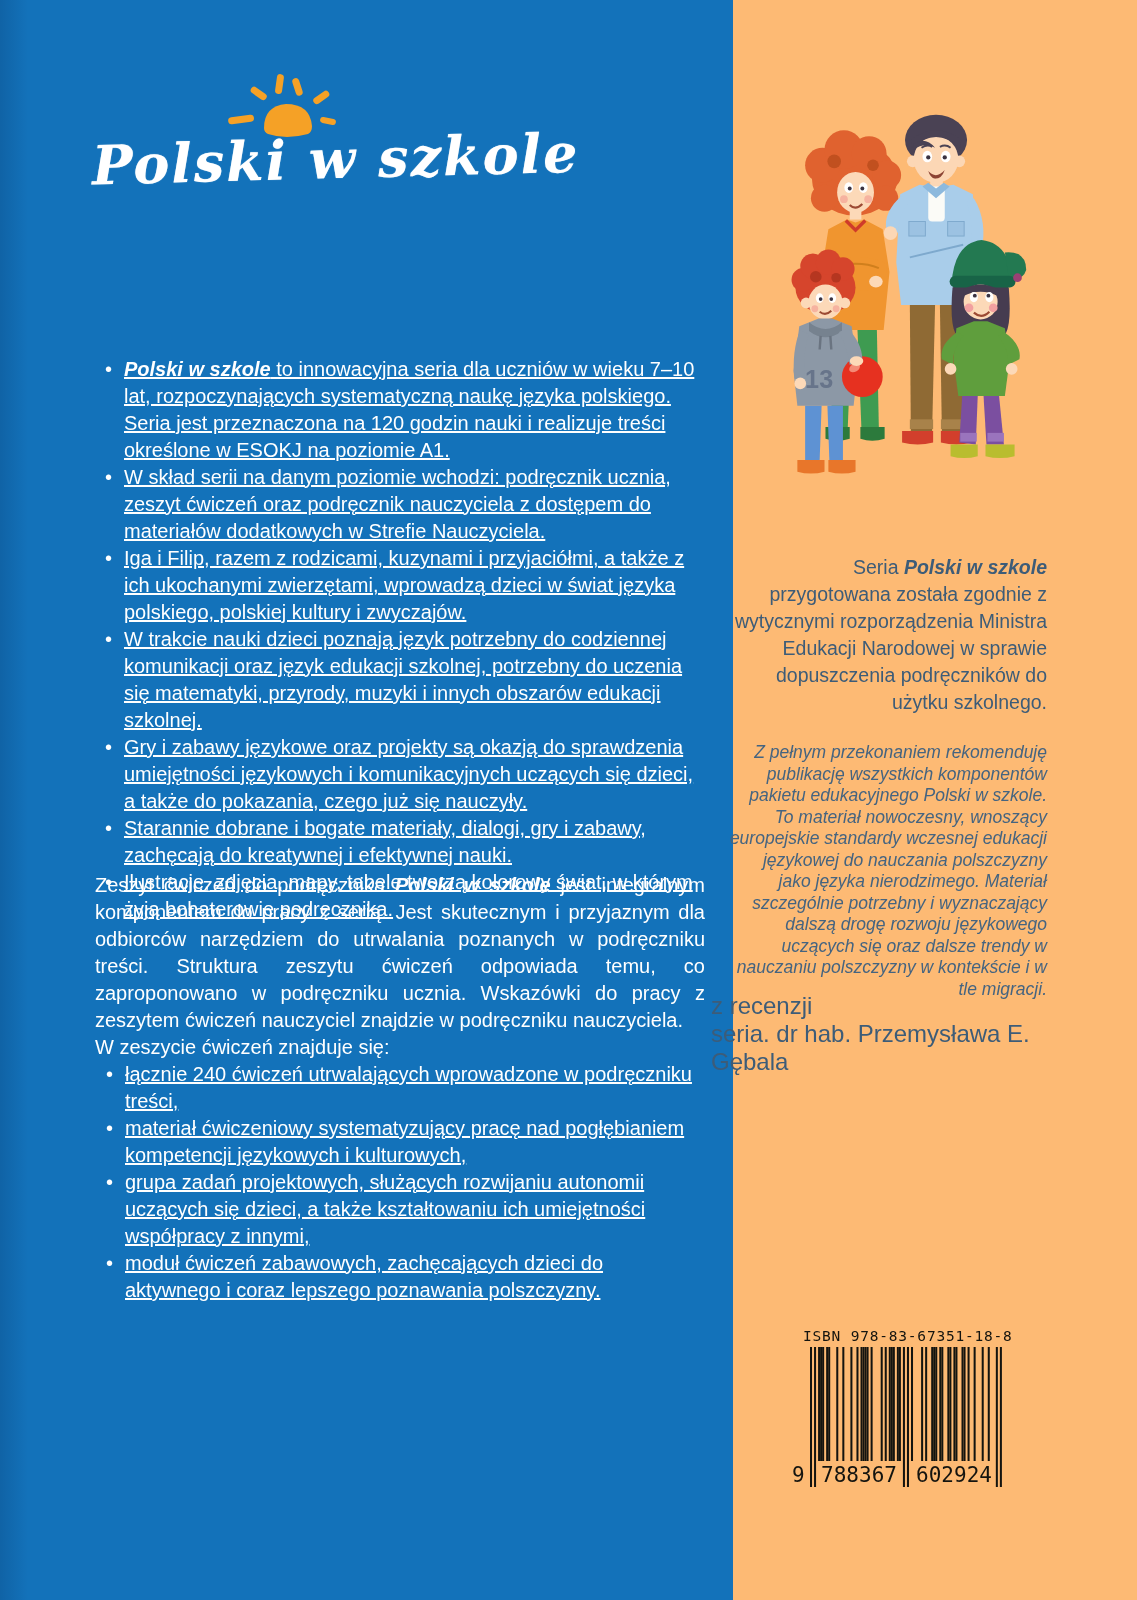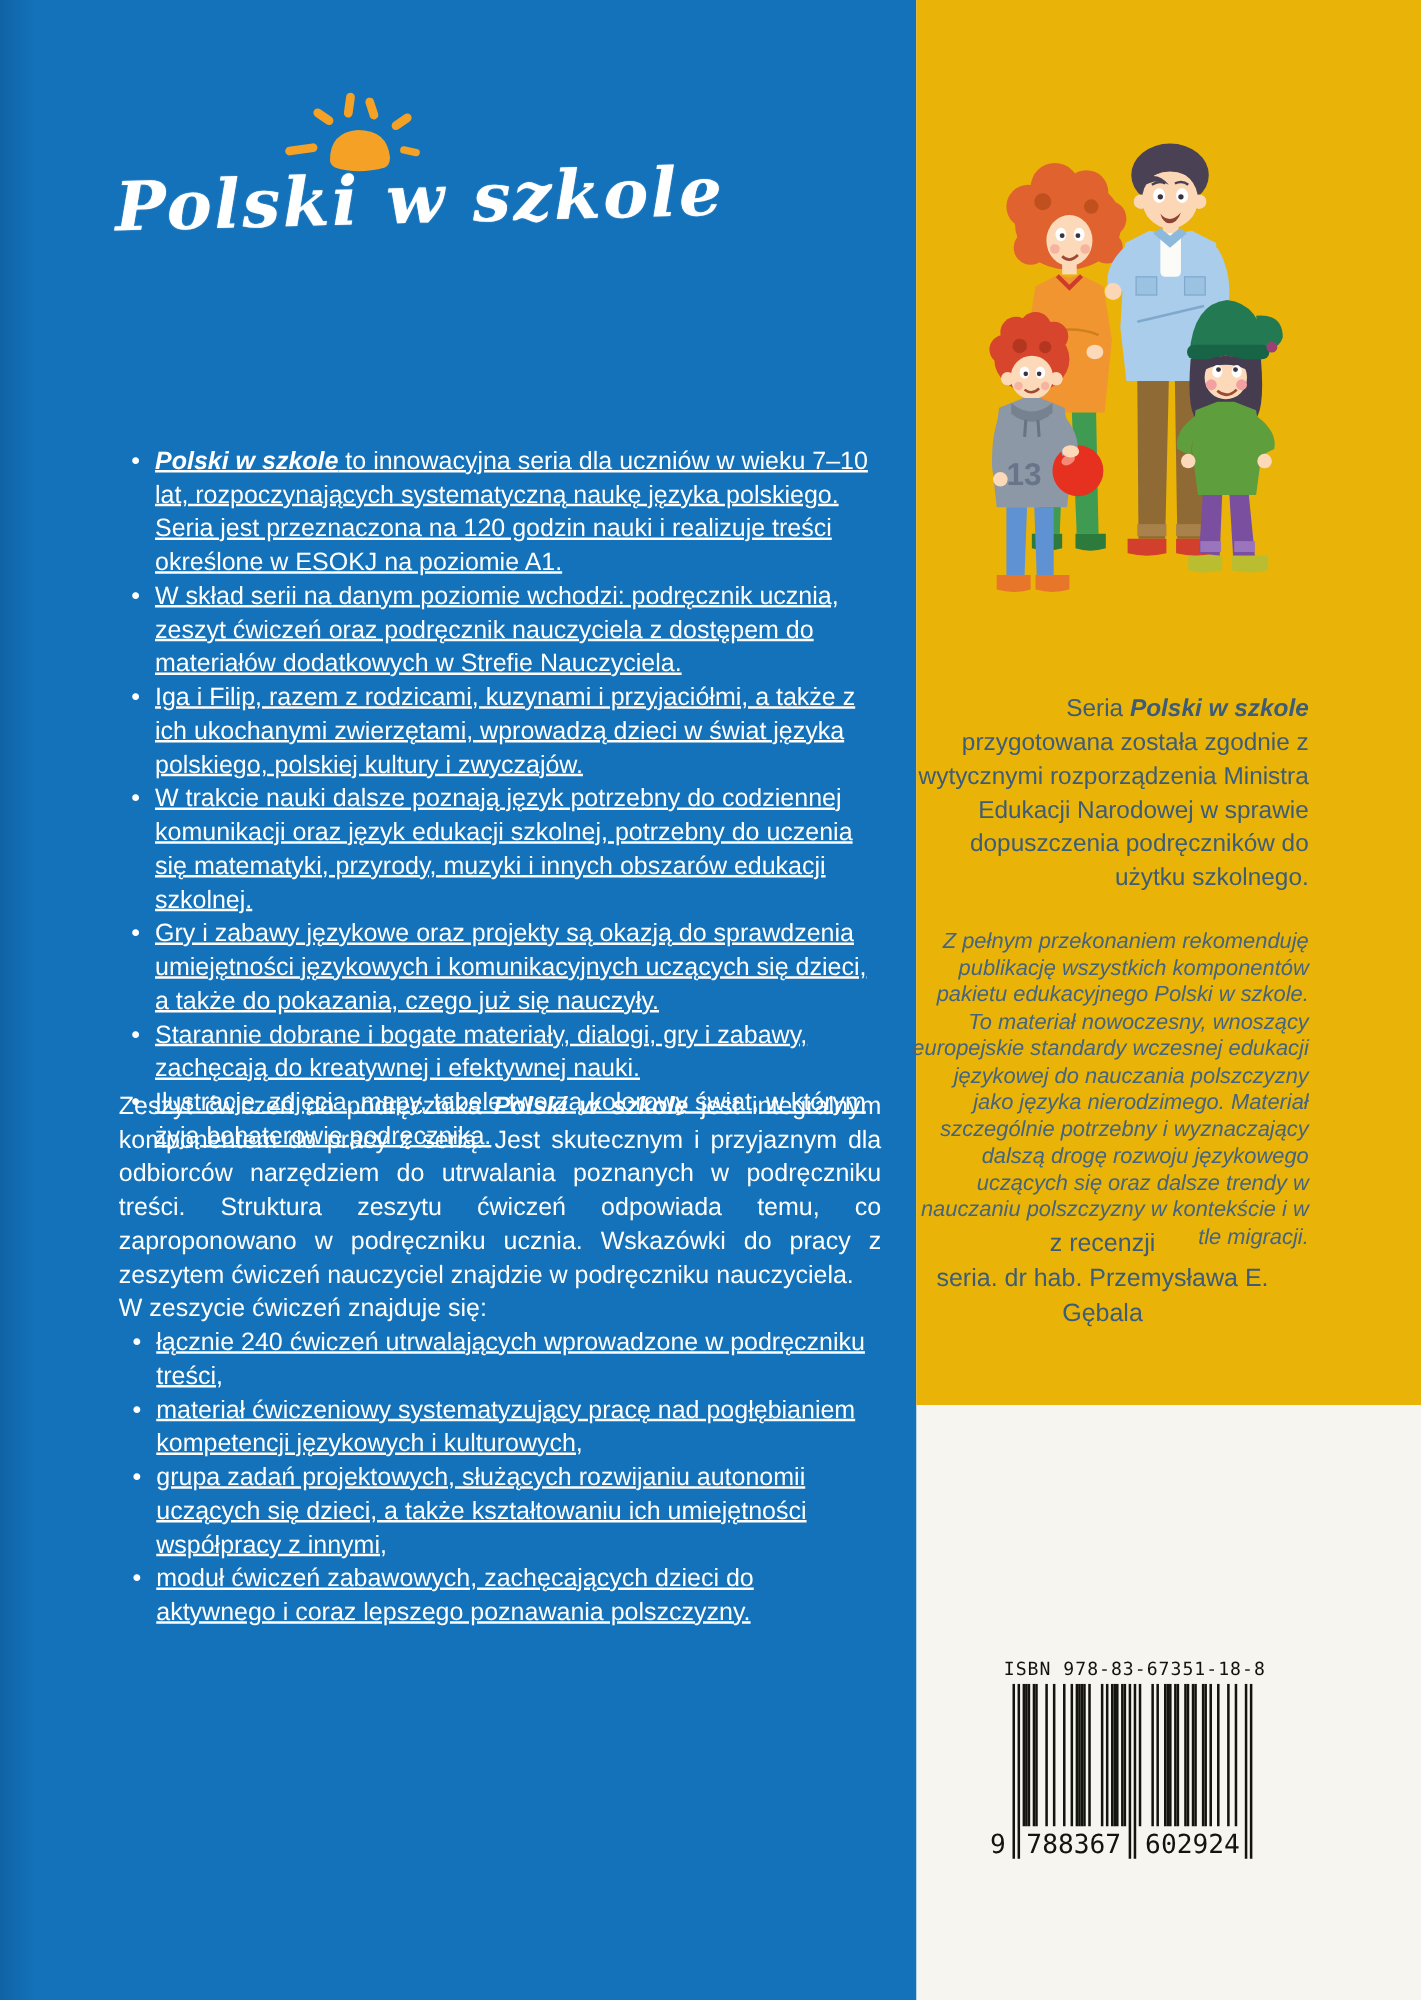--- a/index.html
+++ b/index.html
@@ -25,29 +25,29 @@
   .intro{position:absolute;left:95px;top:258px;width:614px;text-align:justify;}
   ul.blist{list-style:none;margin:0;padding:0;}
   ul.blist li{position:relative;padding-left:26px;text-decoration:underline;}
   ul.blist li::before{content:"\2022";position:absolute;left:7px;top:0;font-size:20px;}
   #list1{position:absolute;left:98px;top:356px;width:602px;}
   .block2{position:absolute;left:95px;top:872px;width:610px;}
   .block2 p{margin:0;}
   .block2 .para2{text-align:justify;}
   .block2 ul.blist{margin-left:4px;width:598px;}
   
-  .white-panel{position:absolute;left:733px;top:0;width:404px;height:1124px;background:#eab308;}
+  .white-panel{position:absolute;left:733px;top:0;width:404px;height:1600px;background:#fdba74;}
   .illustration{position:absolute;left:12px;top:92px;}
   .navy{color:#3d5c78;}
   .approval{position:absolute;top:554px;right:90px;width:315px;margin:0;
     text-align:right;font-size:19.5px;line-height:27px;}
   .quote{position:absolute;top:742px;right:90px;width:320px;margin:0;
     text-align:right;font-style:italic;font-size:17.5px;line-height:21.5px;color:#456480;}
-  .reviewer{position:absolute;top:976px;right:90px;width:320px;margin:5px;
-    text-align:center;font-size:20px;line-height:28px;}
+  .reviewer{position:absolute;top:976px;right:90px;width:320px;margin:16px;
+    text-align:left;font-size:24px;line-height:28px;}
   
   .isbn-block{position:absolute;top:1328px;left:70px;width:206px;text-align:center;}
   .isbn-label{font-family:"DejaVu Sans Mono",monospace;font-size:14.5px;
     letter-spacing:.8px;color:#14140f;white-space:nowrap;}
   .barcode{position:relative;width:200px;height:150px;margin:3px auto 0;}
   .barcode svg{position:absolute;left:0;top:0;}
   .bc-digits span{
     position:absolute;top:116px;font-family:"DejaVu Sans Mono",monospace;
     font-size:21px;color:#14140f;
   }
@@ -73,21 +73,21 @@
         <rect x="100" y="48" width="16" height="6" rx="3" fill="#F5A126" transform="rotate(12 108 51)"></rect>
       </svg>
       <div class="logo-text">Polski w szkole</div>
     </div>
 
 
     <ul class="blist wtxt" id="list1">
       <li><span class="bi">Polski w szkole</span><span> to innowacyjna seria dla uczniów w wieku 7–10 lat, rozpoczynających systematyczną naukę języka polskiego. Seria jest przeznaczona na 120 godzin nauki i realizuje treści określone w ESOKJ na poziomie A1.</span></li>
       <li><span>W skład serii na danym poziomie wchodzi: podręcznik ucznia, zeszyt ćwiczeń oraz podręcznik nauczyciela z dostępem do materiałów dodatkowych w Strefie Nauczyciela.</span></li>
       <li><span>Iga i Filip, razem z rodzicami, kuzynami i przyjaciółmi, a także z ich ukochanymi zwierzętami, wprowadzą dzieci w świat języka polskiego, polskiej kultury i zwyczajów.</span></li>
-      <li><span>W trakcie nauki dalsze poznają język potrzebny do codziennej komunikacji oraz język edukacji szkolnej, potrzebny do uczenia się matematyki, przyrody, muzyki i innych obszarów edukacji szkolnej.</span></li>
+      <li><span>W trakcie nauki dzieci poznają język potrzebny do codziennej komunikacji oraz język edukacji szkolnej, potrzebny do uczenia się matematyki, przyrody, muzyki i innych obszarów edukacji szkolnej.</span></li>
       <li><span>Gry i zabawy językowe oraz projekty są okazją do sprawdzenia umiejętności językowych i komunikacyjnych uczących się dzieci, a także do pokazania, czego już się nauczyły.</span></li>
       <li><span>Starannie dobrane i bogate materiały, dialogi, gry i zabawy, zachęcają do kreatywnej i efektywnej nauki.</span></li>
       <li><span>Ilustracje, zdjęcia, mapy, tabele tworzą kolorowy świat, w którym żyją bohaterowie podręcznika.</span></li>
     </ul>
 
     <div class="block2 wtxt">
       <p class="para2"><span>Zeszyt ćwiczeń do podręcznika </span><span class="bi">Polski w szkole</span><span> jest integralnym komponentem do pracy z serią. Jest skutecznym i przyjaznym dla odbiorców narzędziem do utrwalania poznanych w podręczniku treści. Struktura zeszytu ćwiczeń odpowiada temu, co zaproponowano w podręczniku ucznia. Wskazówki do pracy z zeszytem ćwiczeń nauczyciel znajdzie w podręczniku nauczyciela.</span></p>
       <p class="leadin">W zeszycie ćwiczeń znajduje się:</p>
       <ul class="blist">
         <li><span>łącznie 240 ćwiczeń utrwalających wprowadzone w podręczniku treści,</span></li>

